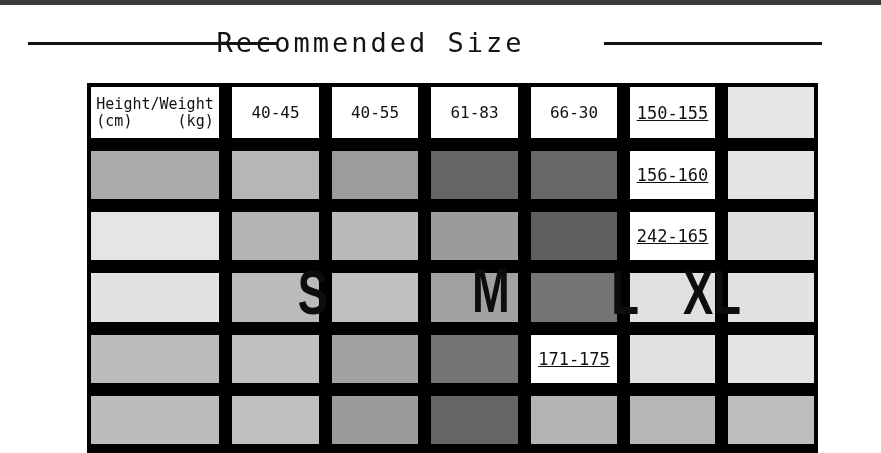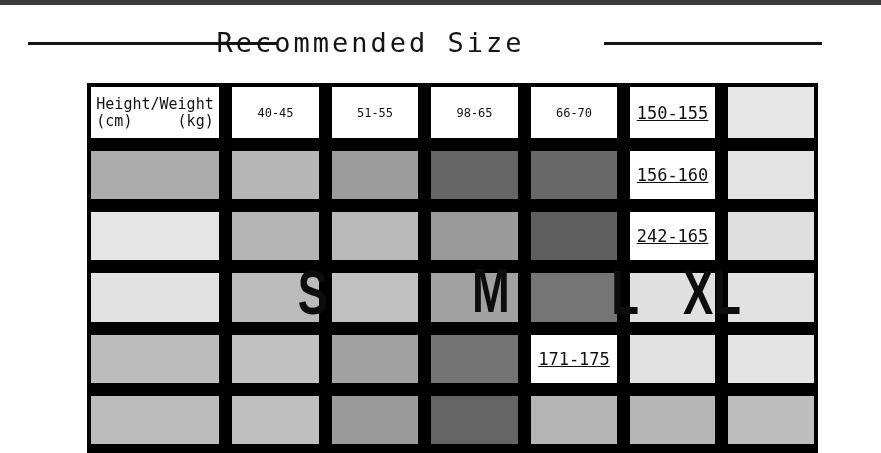--- a/index.html
+++ b/index.html
@@ -32,21 +32,21 @@
   .cell {
     background:#fff;
     display:flex; align-items:center; justify-content:center;
     overflow:hidden;
   }
   .corner-cell {
     flex-direction:column;
     font-size:15px; line-height:17px; font-weight:500;
     white-space:pre; text-align:center;
   }
-  .weight-header { font-size:12px; font-weight:500; letter-spacing:0px; }
+  .weight-header { font-size:16px; font-weight:500; letter-spacing:0px; }
   .row-label     { font-size:17px; font-weight:500;text-decoration:underline; }
 
   .size-letter {
     position:absolute;
     font-family:"Liberation Sans", sans-serif;
     font-weight:bold; font-size:63px; line-height:63px;
     color:#0d0d0d;
     transform:translate(-50%,-50%) scaleX(0.72);
     transform-origin:center;
     white-space:nowrap;
@@ -66,23 +66,23 @@
 <div class="title-text">Recommended Size</div>
 <div class="rule rule-right"></div>
 
 <div class="size-table">
 
   <div class="cell corner-cell">
     <span>Height/Weight</span>
     <span>(cm)     (kg)</span>
   </div>
   <div class="cell weight-header">40-45</div>
-  <div class="cell weight-header">51-55</div>
-  <div class="cell weight-header">98-65</div>
-  <div class="cell weight-header">66-70</div>
+  <div class="cell weight-header">40-55</div>
+  <div class="cell weight-header">61-83</div>
+  <div class="cell weight-header">66-30</div>
 
   <div class="cell row-label">150-155</div>
   <div class="cell" style="background: rgb(231, 231, 231);"></div>
   <div class="cell" style="background: rgb(171, 171, 171);"></div>
   <div class="cell" style="background: rgb(182, 182, 182);"></div>
   <div class="cell" style="background: rgb(156, 156, 156);"></div>
   <div class="cell" style="background: rgb(101, 101, 101);"></div>
   <div class="cell" style="background: rgb(104, 104, 104);"></div>
 
   <div class="cell row-label">156-160</div>

